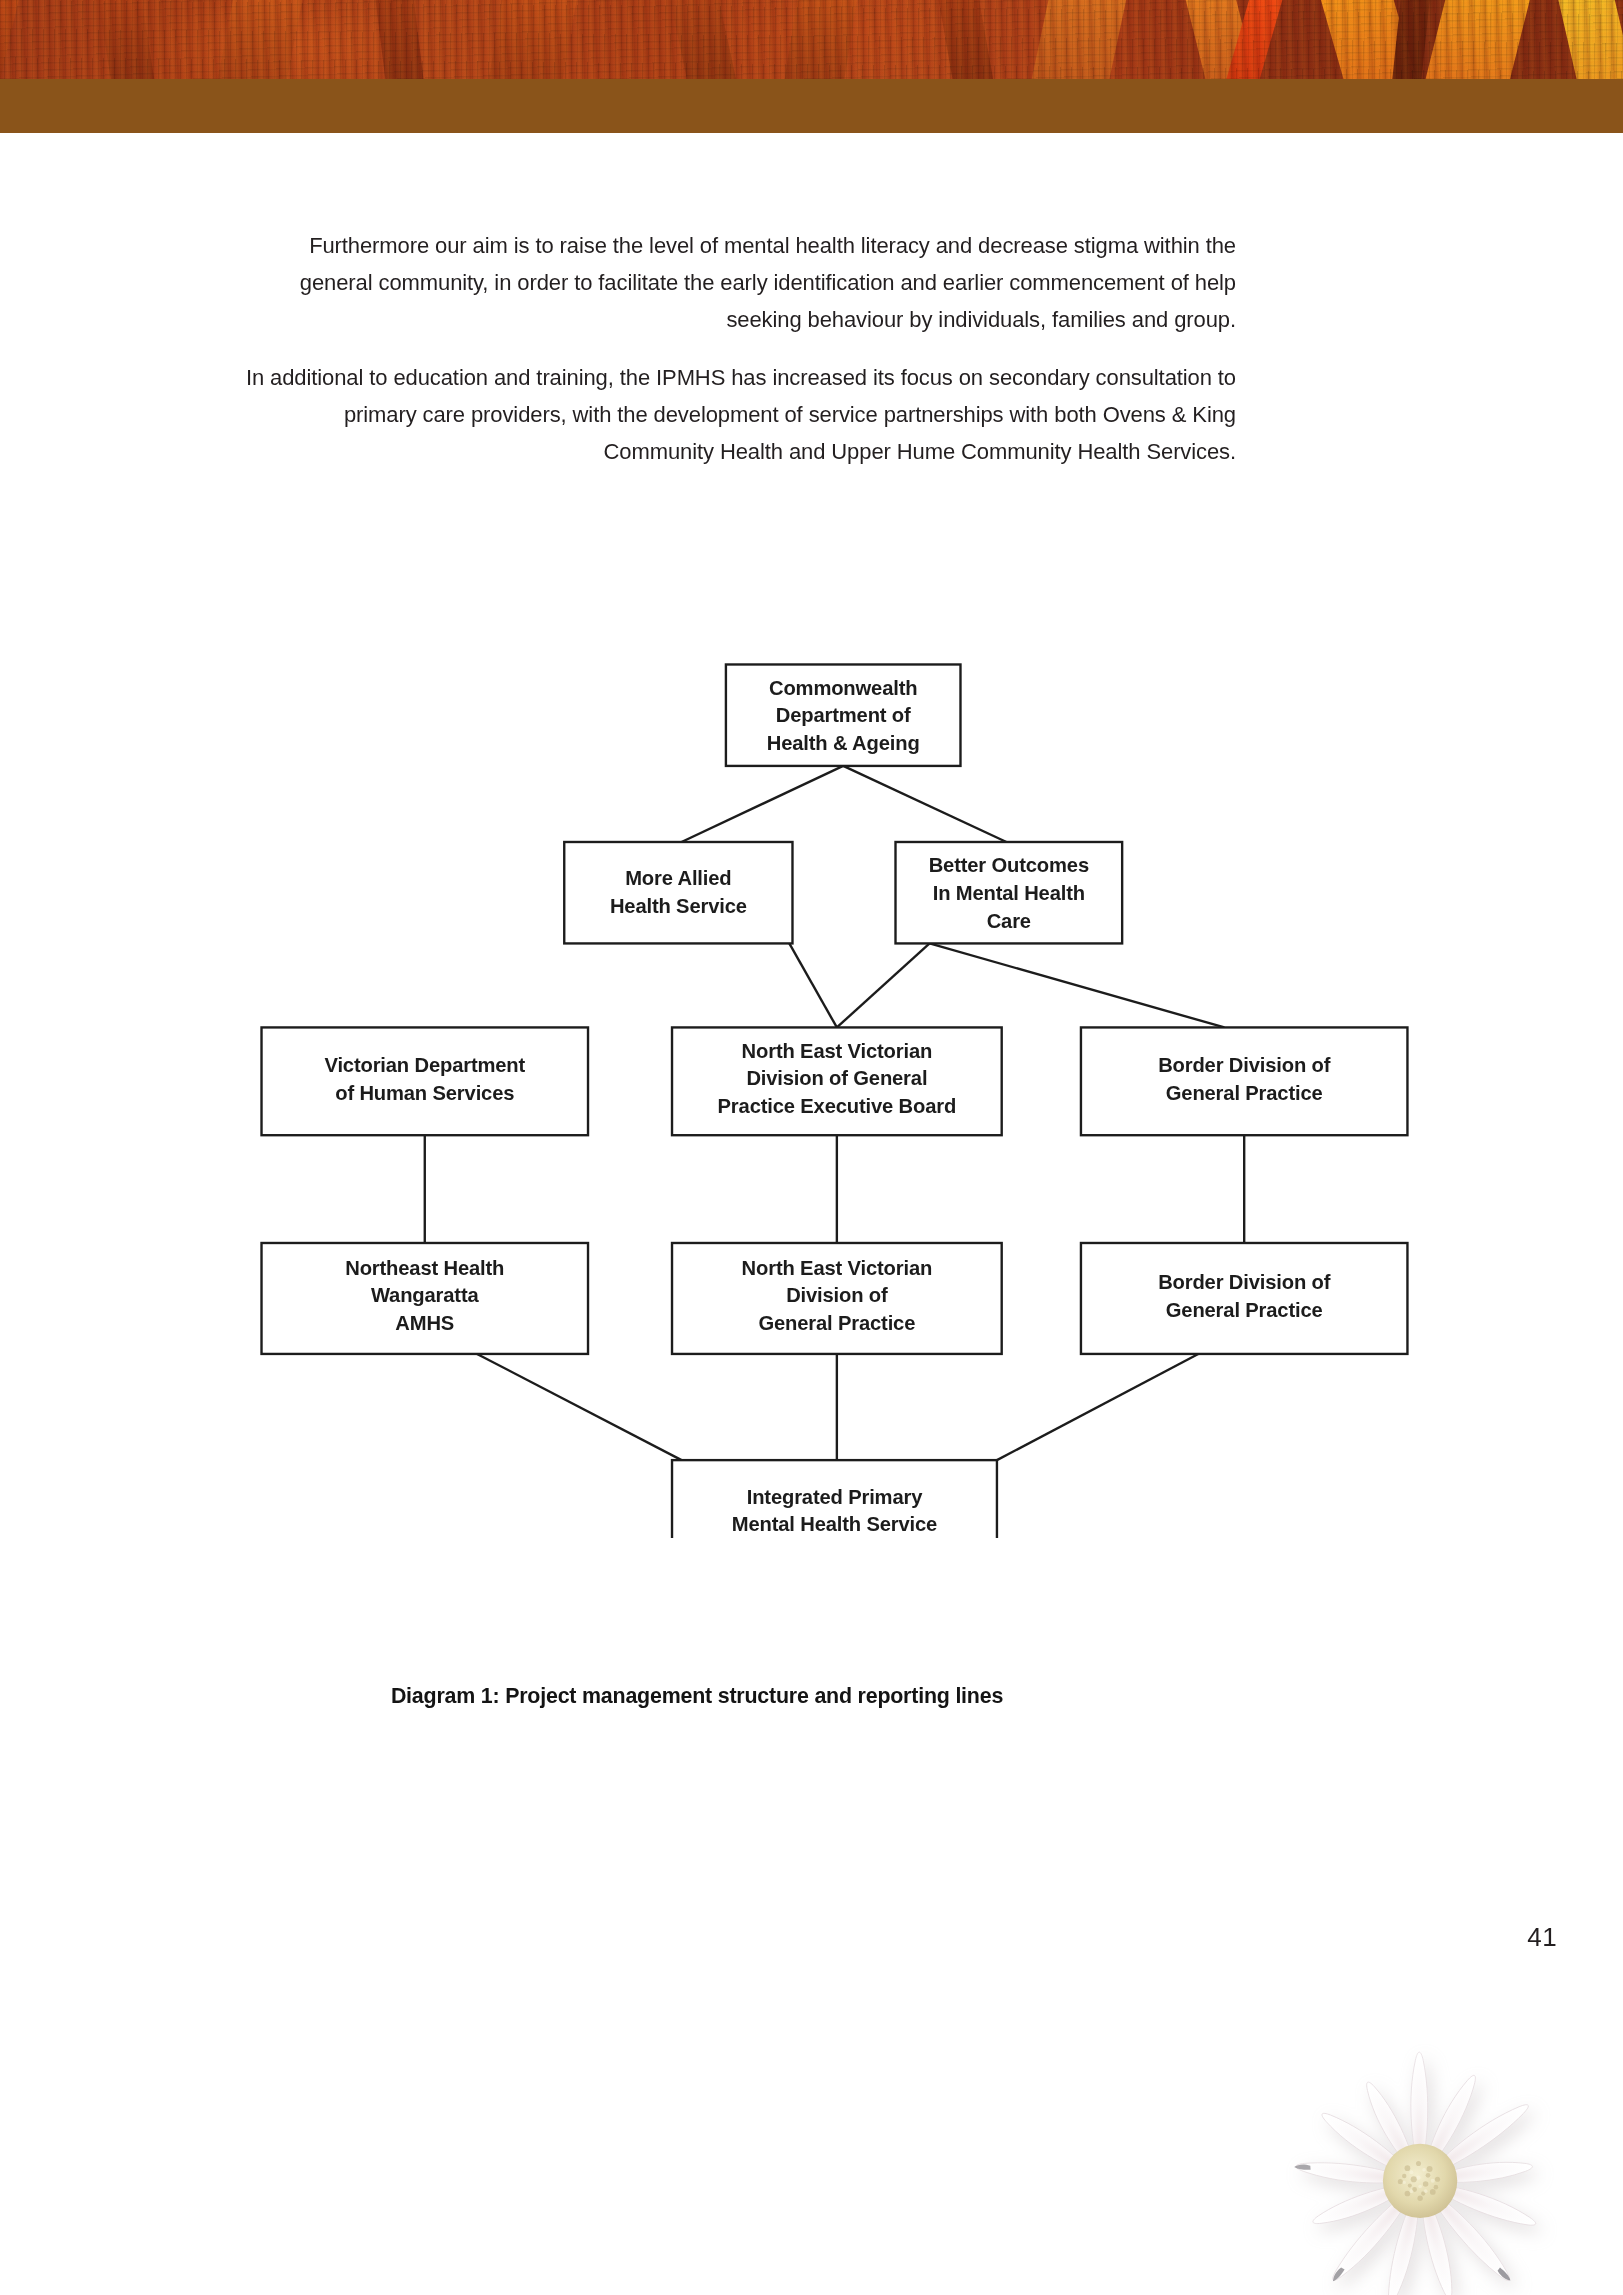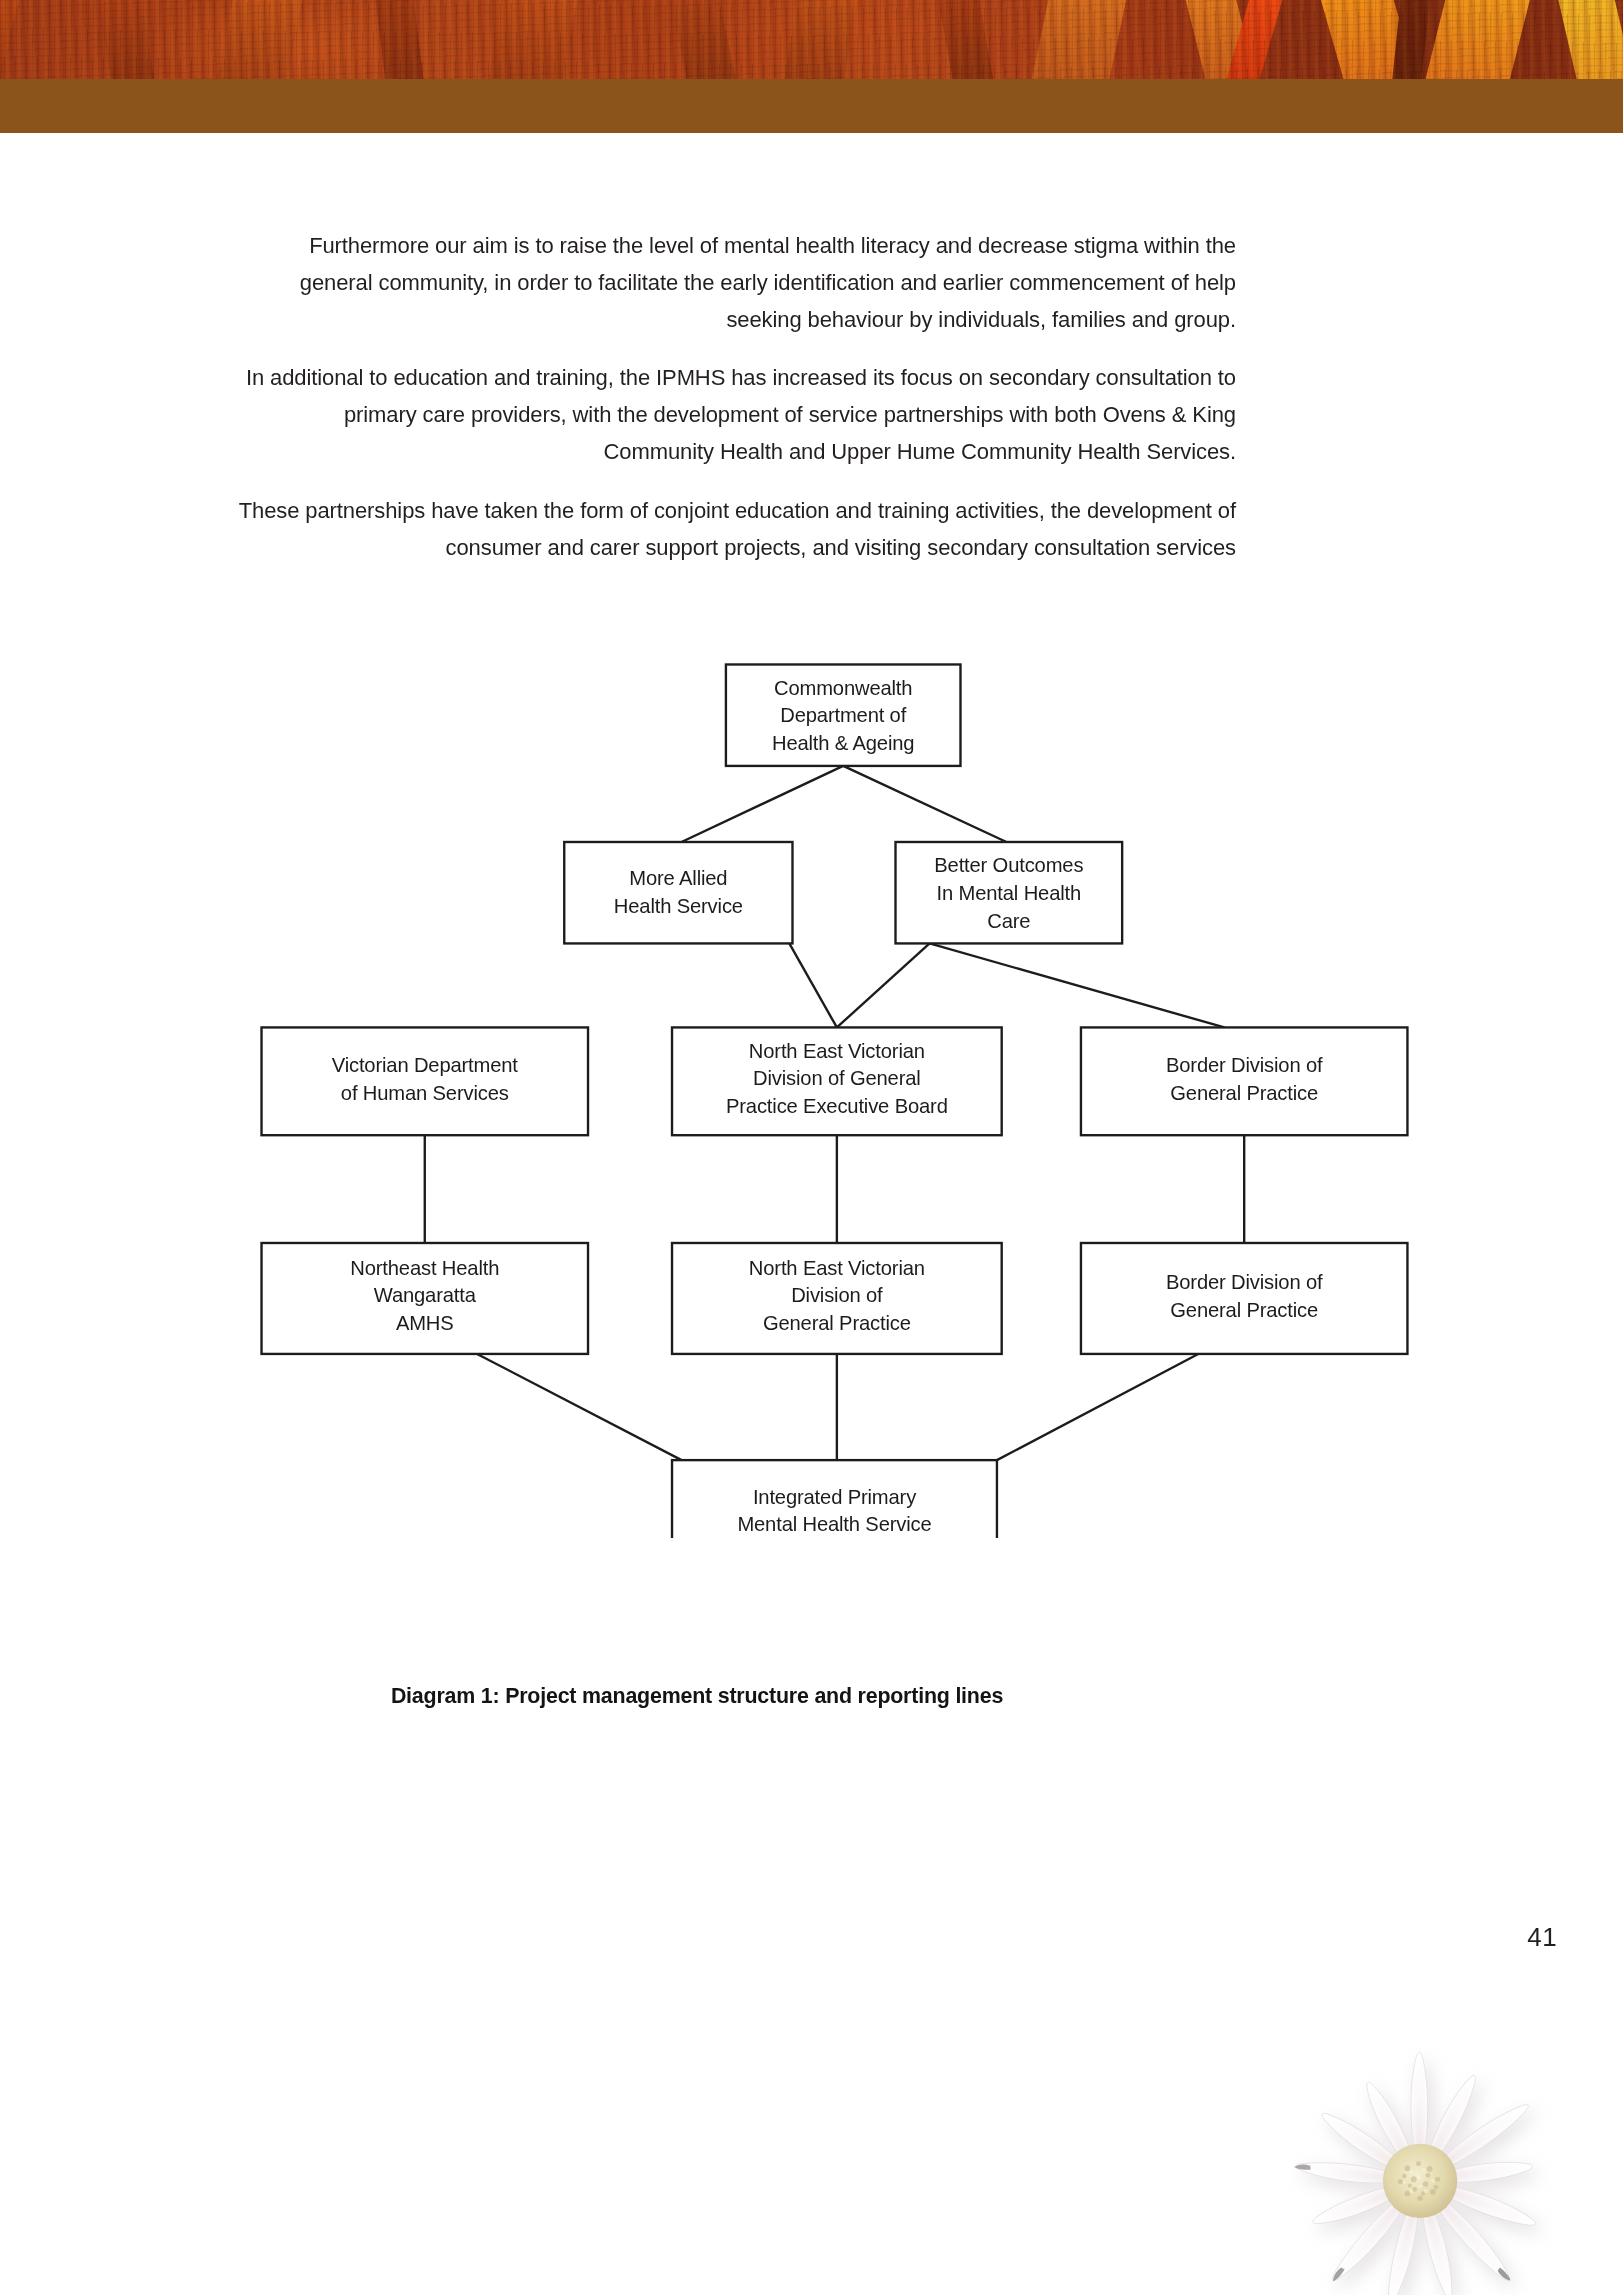--- a/index.html
+++ b/index.html
@@ -87,20 +87,21 @@
   }
   .para:last-child { margin-bottom: 0; }
 
   
   #diagram {
     position: absolute;
     left: 0;
     top: 650px;
     width: 1480px;
     height: 888px;
+    font-weight: bold;
   }
   #diagram svg { display: block; }
   .dbox-rect {
     fill: #ffffff;
     stroke: #1c1c1c;
     stroke-width: 3;
   }
   .dline {
     stroke: #1c1c1c;
     stroke-width: 3;
@@ -169,21 +170,20 @@
     <div class="brush" style="left:1554px; width:55px;  transform:rotate(-13deg); background:linear-gradient(180deg,#ffd42a,#f09a1e);"></div>
     <div id="art-vstreaks"></div>
     <div id="art-noise"></div>
   </div>
   <div id="header-bar"></div>
 </div>
 
 <div id="content">
   <p class="para">Furthermore our aim is to raise the level of mental health literacy and decrease stigma within the general community, in order to facilitate the early identification and earlier commencement of help seeking behaviour by individuals, families and group.</p>
   <p class="para">In additional to education and training, the IPMHS has increased its focus on secondary consultation to primary care providers, with the development of service partnerships with both Ovens &amp; King Community Health and Upper Hume Community Health Services.</p>
-  <p class="para">These partnerships have taken the form of conjoint education and training activities, the development of consumer and carer support projects, and visiting secondary consultation services</p>
 </div>
 
 <div id="diagram">
   <svg width="1623" height="888" viewBox="0 0 2048 1120" xmlns="http://www.w3.org/2000/svg">
 
     <g>
 
       <path class="dline" d="M 1064 146 L 860 242"></path>
       <path class="dline" d="M 1064 146 L 1270 242"></path>
 

